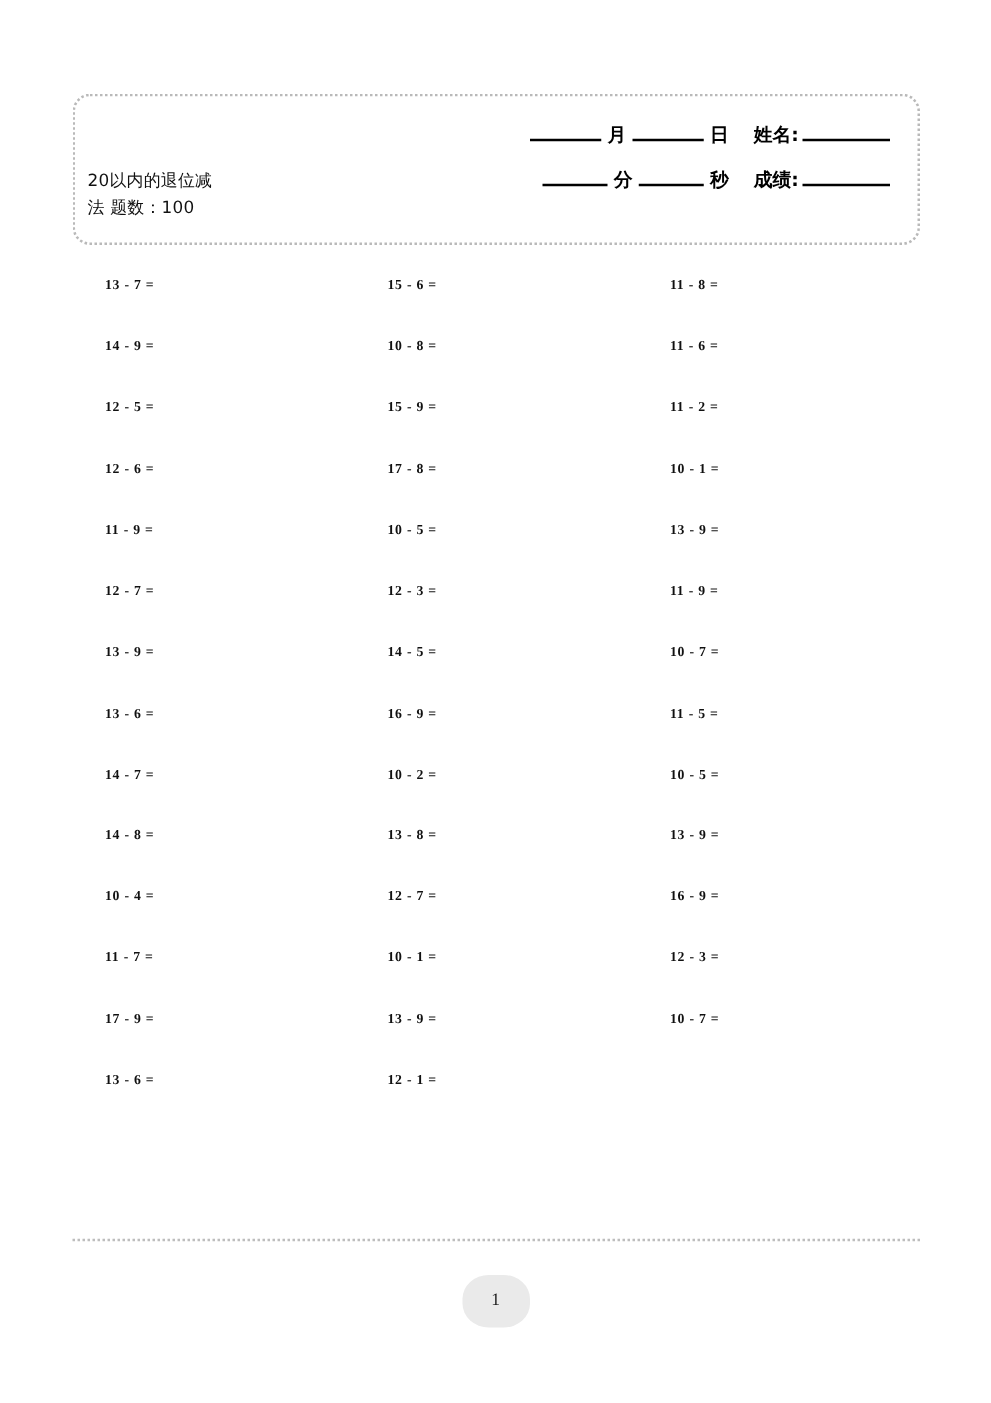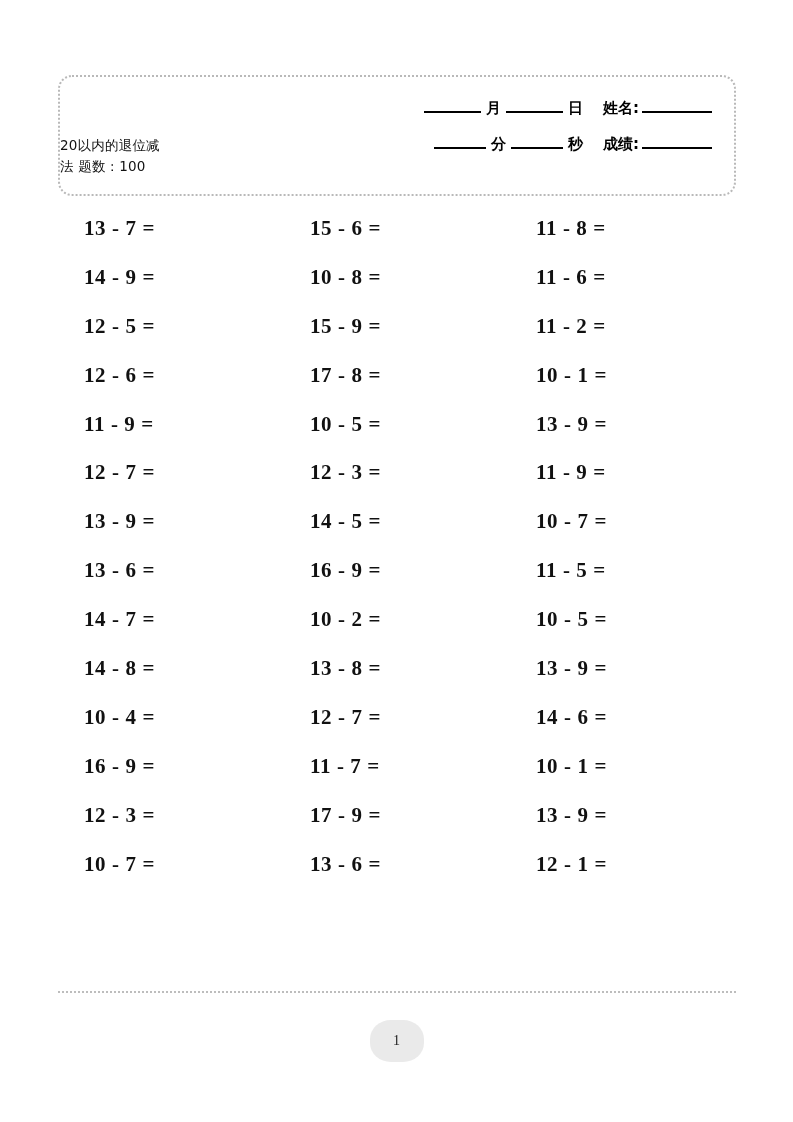--- a/index.html
+++ b/index.html
@@ -30,21 +30,21 @@
 
   .header-inner {
     position: relative;
     width: 100%;
     height: 100%;
   }
 
   
   .range-block {
     position: absolute;
-    left: 0;
+    left: 10px;
     top: 58px;
     width: 250px;
     font-family: "DejaVu Sans", "Liberation Sans", sans-serif;
     font-size: 13.5px;
     line-height: 21px;
     color: #111111;
     letter-spacing: 0.2px;
   }
 
   
@@ -91,21 +91,21 @@
     grid-auto-rows: 48.9px;
   }
   .cell {
     display: flex;
     align-items: center;
     justify-content: flex-start;
     padding-left: 26px;
   }
   .problem {
     font-family: "Liberation Serif", "DejaVu Serif", serif;
-    font-size: 21px;
+    font-size: 11px;
     font-weight: bold;
     color: #111111;
     letter-spacing: 0.6px;
     white-space: pre;
   }
 
   
   .footer-rule {
     position: absolute;
     left: 58px;
@@ -261,23 +261,20 @@
       <div class="cell">
         <span class="problem">13 - 9 =</span>
       </div>
       <div class="cell">
         <span class="problem">10 - 4 =</span>
       </div>
       <div class="cell">
         <span class="problem">12 - 7 =</span>
       </div>
       <div class="cell">
-        <span class="problem">14 - 6 =</span>
-      </div>
-      <div class="cell">
         <span class="problem">16 - 9 =</span>
       </div>
       <div class="cell">
         <span class="problem">11 - 7 =</span>
       </div>
       <div class="cell">
         <span class="problem">10 - 1 =</span>
       </div>
       <div class="cell">
         <span class="problem">12 - 3 =</span>

